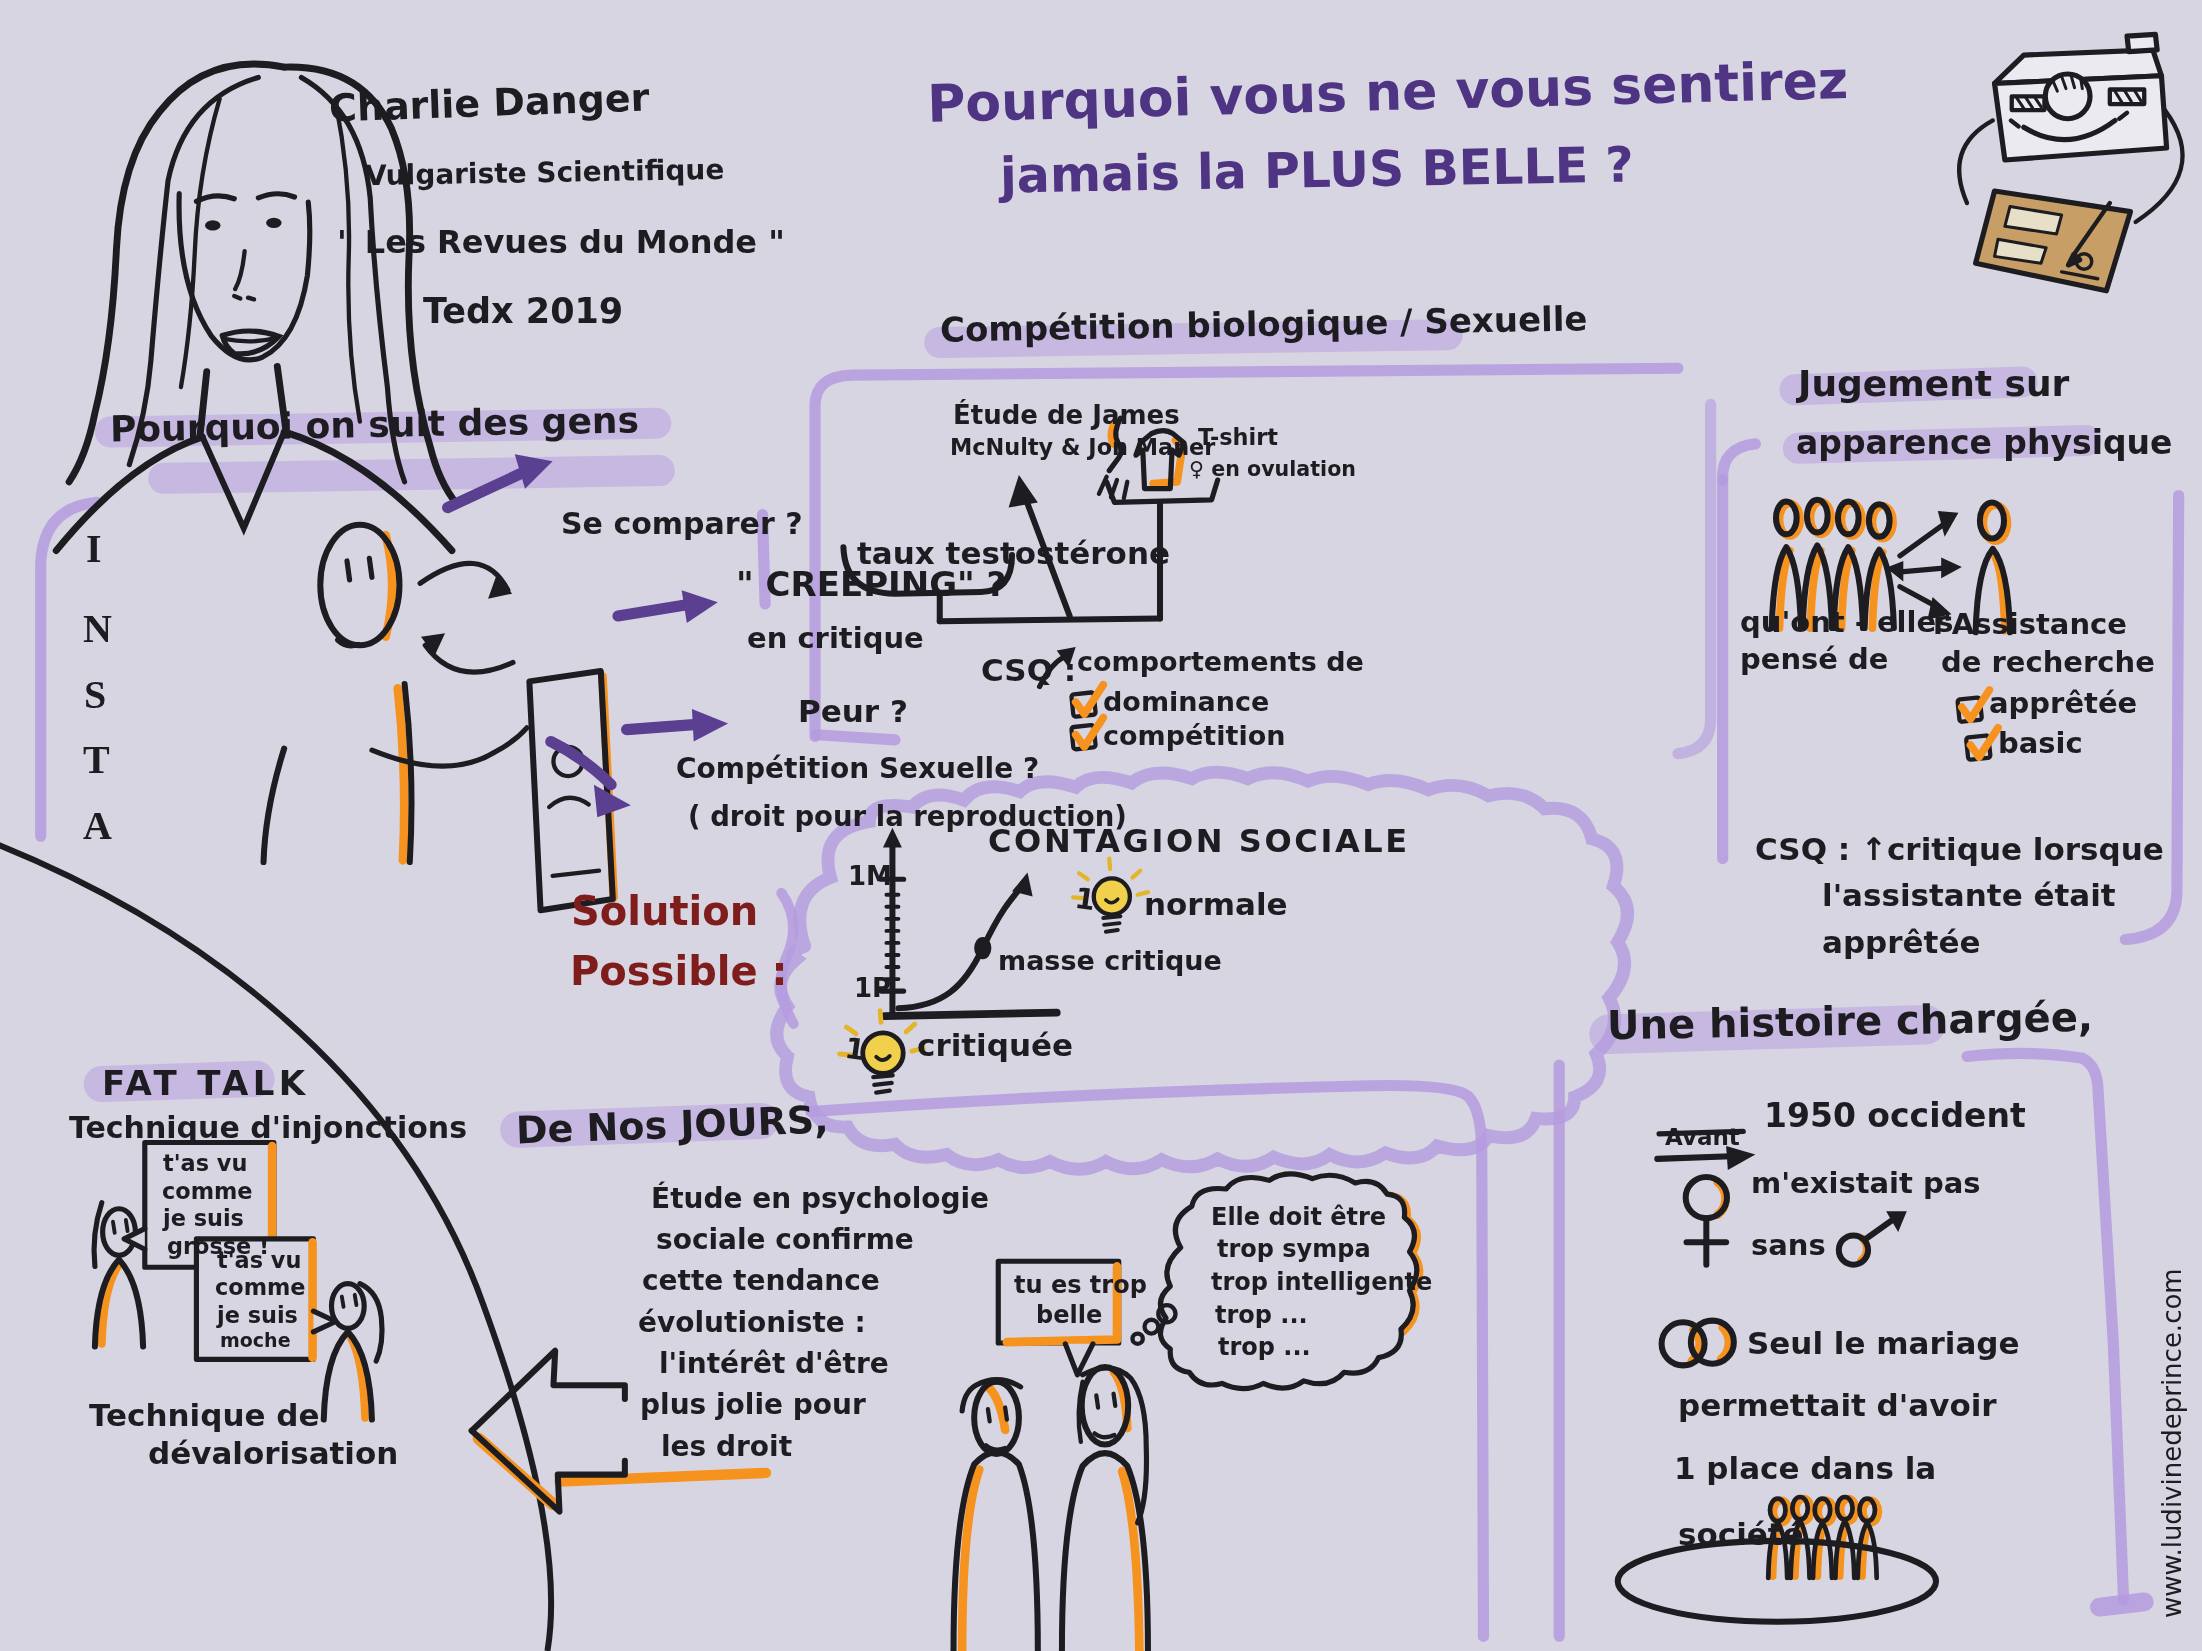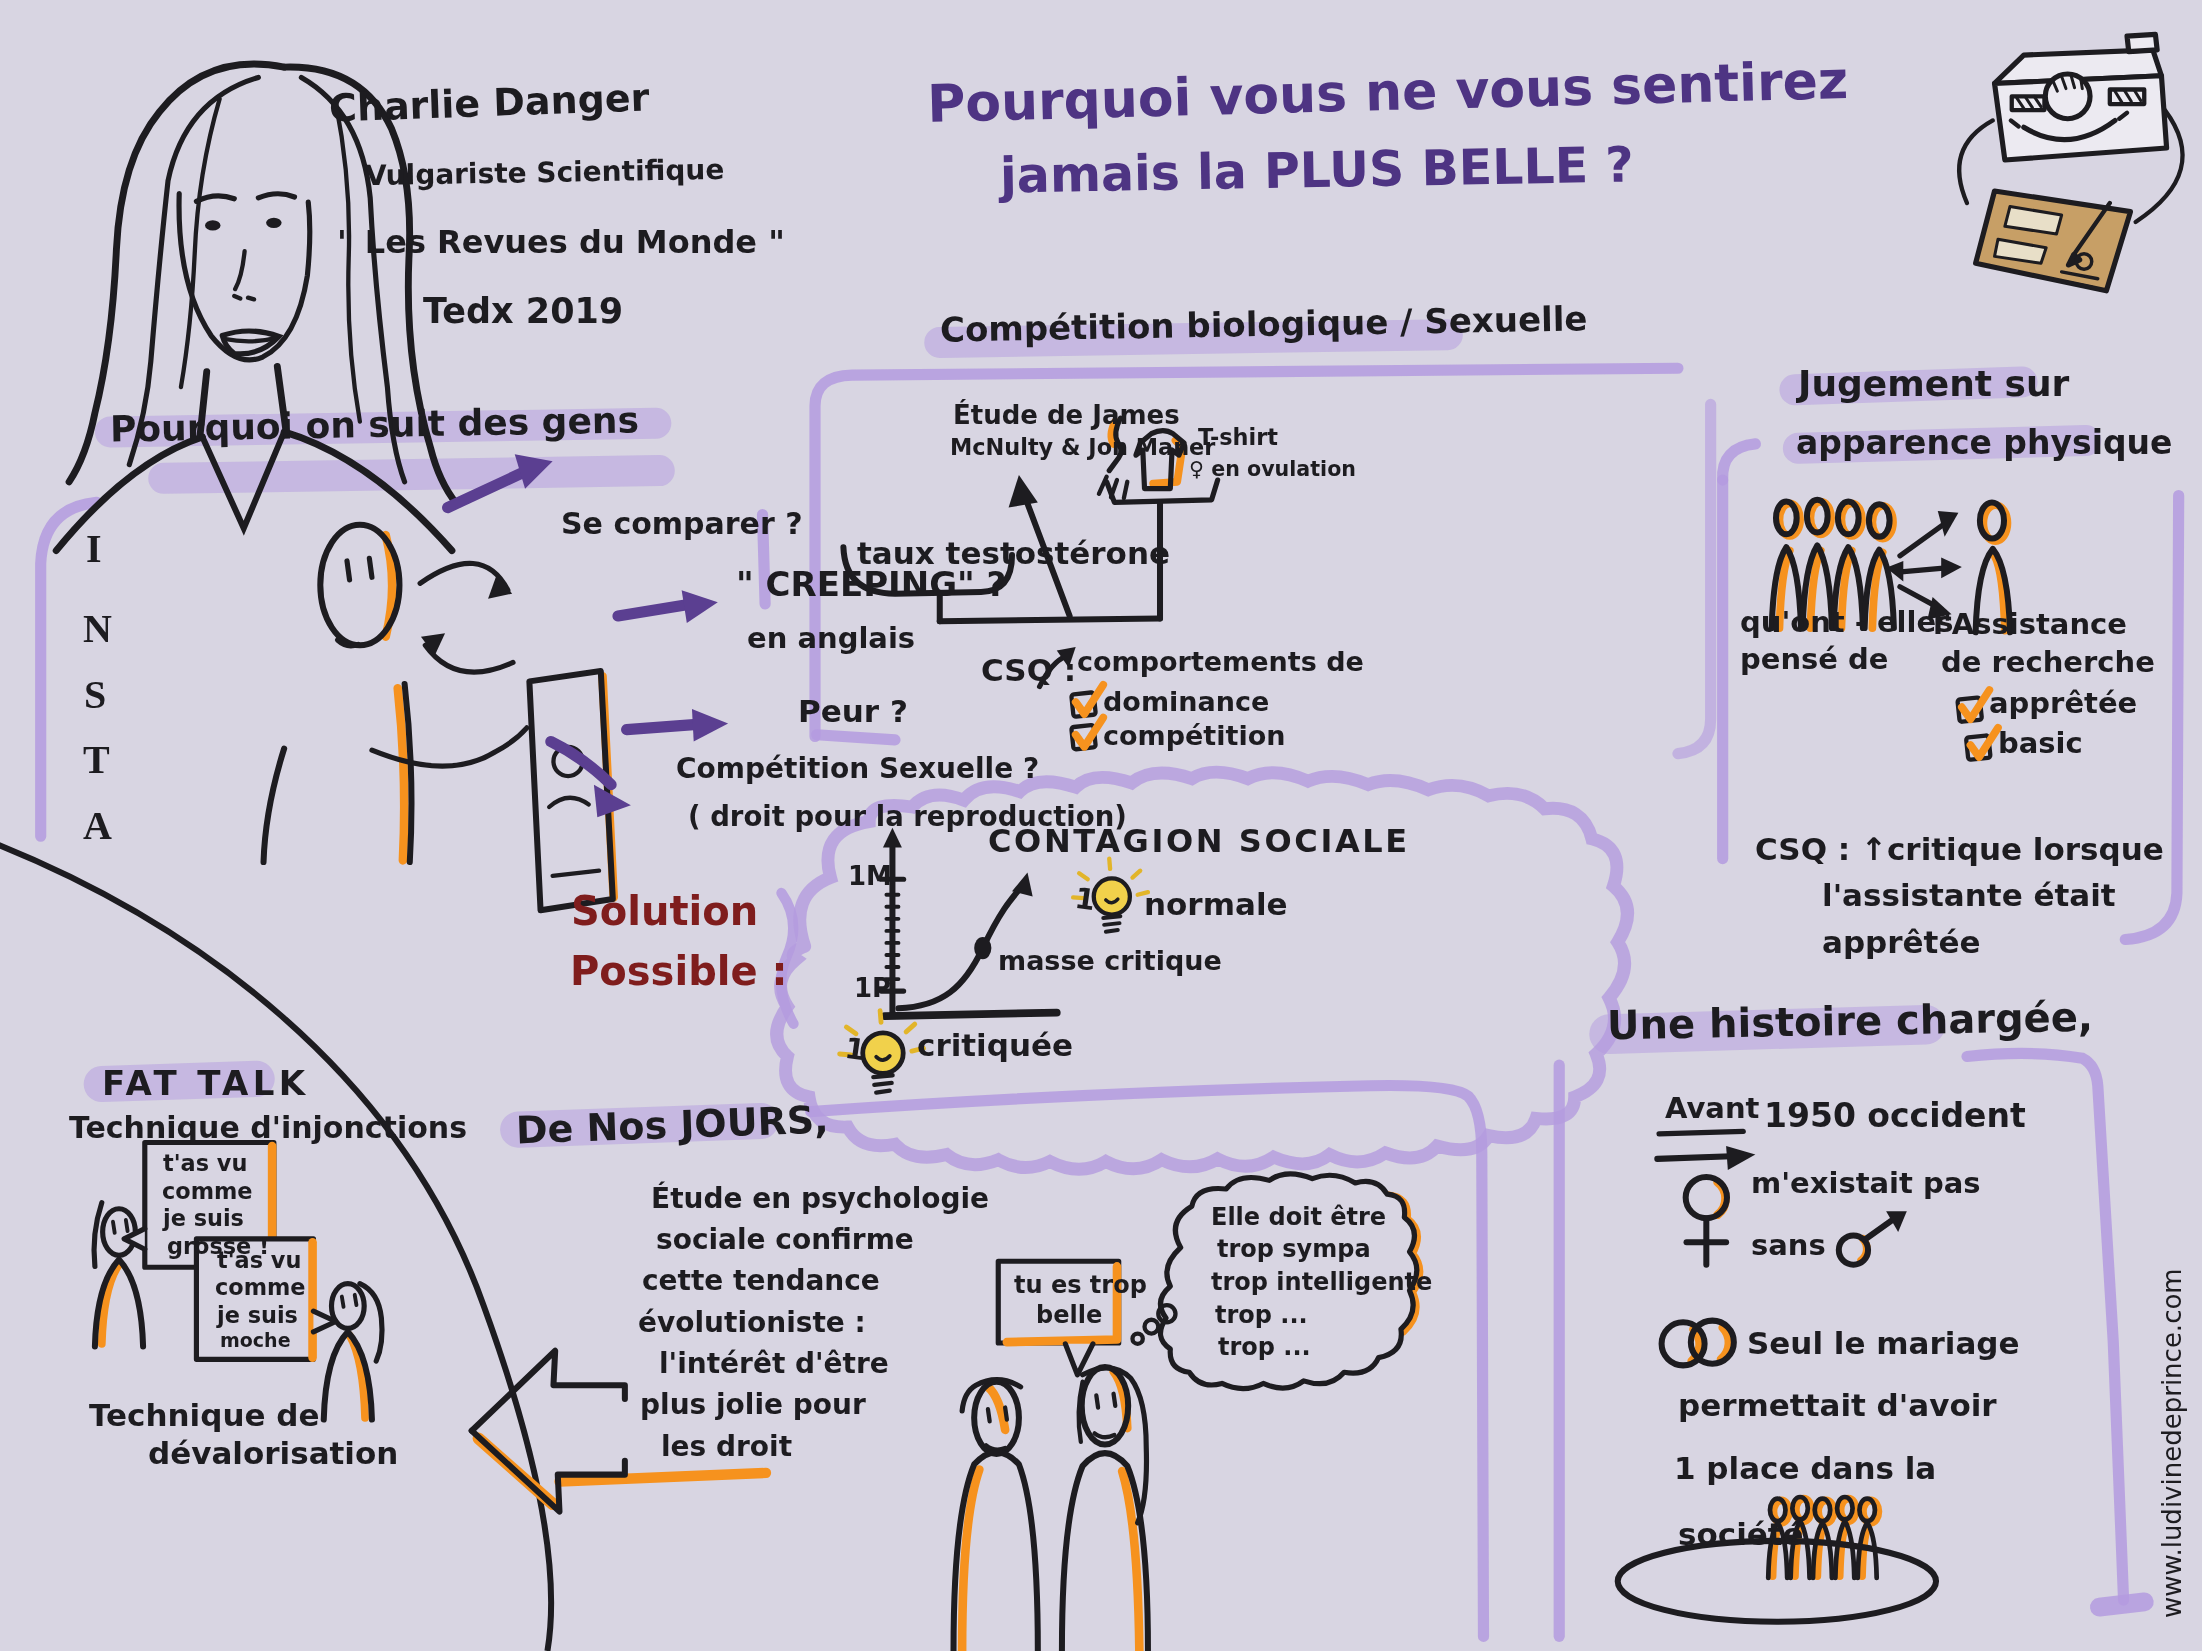--- a/index.html
+++ b/index.html
@@ -358,21 +358,21 @@
 <div class="t vert" style="left:2158px;top:1618px;font-size:26px;font-weight:400">www.ludivinedeprince.com</div>
 
 <div class="t" style="left:110px;top:406px;font-size:36px;transform:rotate(-1deg)">Pourquoi on suit des gens</div>
 <div class="t serif" style="left:86px;top:527px;font-size:40px">I</div>
 <div class="t serif" style="left:83px;top:607px;font-size:40px">N</div>
 <div class="t serif" style="left:84px;top:673px;font-size:40px">S</div>
 <div class="t serif" style="left:83px;top:738px;font-size:40px">T</div>
 <div class="t serif" style="left:83px;top:804px;font-size:40px">A</div>
 <div class="t" style="left:561px;top:508px;font-size:30px">Se comparer ?</div>
 <div class="t" style="left:736px;top:566px;font-size:34px">" CREEPING" ?</div>
-<div class="t" style="left:747px;top:623px;font-size:29px">en anglais</div>
+<div class="t" style="left:747px;top:623px;font-size:29px">en critique</div>
 <div class="t" style="left:798px;top:695px;font-size:31px">Peur ?</div>
 <div class="t" style="left:676px;top:754px;font-size:28px">Compétition Sexuelle ?</div>
 <div class="t" style="left:688px;top:802px;font-size:27.5px">( droit pour la reproduction)</div>
 
 <div class="t" style="left:940px;top:306px;font-size:34px;transform:rotate(-1deg)">Compétition biologique / Sexuelle</div>
 <div class="t" style="left:953px;top:401px;font-size:26px">Étude de James</div>
 <div class="t" style="left:950px;top:435px;font-size:22.4px">McNulty &amp; Jon Maner</div>
 <div class="t" style="left:1198px;top:425px;font-size:22.4px">T-shirt</div>
 <div class="t" style="left:1189px;top:458px;font-size:20.6px">♀ en ovulation</div>
 <div class="t" style="left:857px;top:537px;font-size:31px">taux testostérone</div>
@@ -428,21 +428,21 @@
 <div class="t" style="left:661px;top:1432px;font-size:28px">les droit</div>
 <div class="t" style="left:1014px;top:1273px;font-size:24px">tu es trop</div>
 <div class="t" style="left:1036px;top:1303px;font-size:24px">belle</div>
 <div class="t" style="left:1211px;top:1205px;font-size:24px">Elle doit être</div>
 <div class="t" style="left:1217px;top:1237px;font-size:24px">trop sympa</div>
 <div class="t" style="left:1211px;top:1270px;font-size:24px">trop intelligente</div>
 <div class="t" style="left:1215px;top:1303px;font-size:24px">trop ...</div>
 <div class="t" style="left:1218px;top:1335px;font-size:24px">trop ...</div>
 
 <div class="t" style="left:1607px;top:1000px;font-size:40px;transform:rotate(-1deg)">Une histoire chargée,</div>
-<div class="t" style="left:1665px;top:1093px;font-size:29px">Avant</div>
+<div class="t" style="left:1665px;top:1125px;font-size:23px">Avant</div>
 <div class="t" style="left:1764px;top:1098px;font-size:33px">1950 occident</div>
 <div class="t" style="left:1751px;top:1168px;font-size:29px">m'existait pas</div>
 <div class="t" style="left:1751px;top:1230px;font-size:29px">sans</div>
 <div class="t" style="left:1747px;top:1327px;font-size:31px">Seul le mariage</div>
 <div class="t" style="left:1678px;top:1389px;font-size:31px">permettait d'avoir</div>
 <div class="t" style="left:1674px;top:1452px;font-size:31px">1 place dans la</div>
 <div class="t" style="left:1678px;top:1518px;font-size:31px">société</div>
 
 </div>
 

